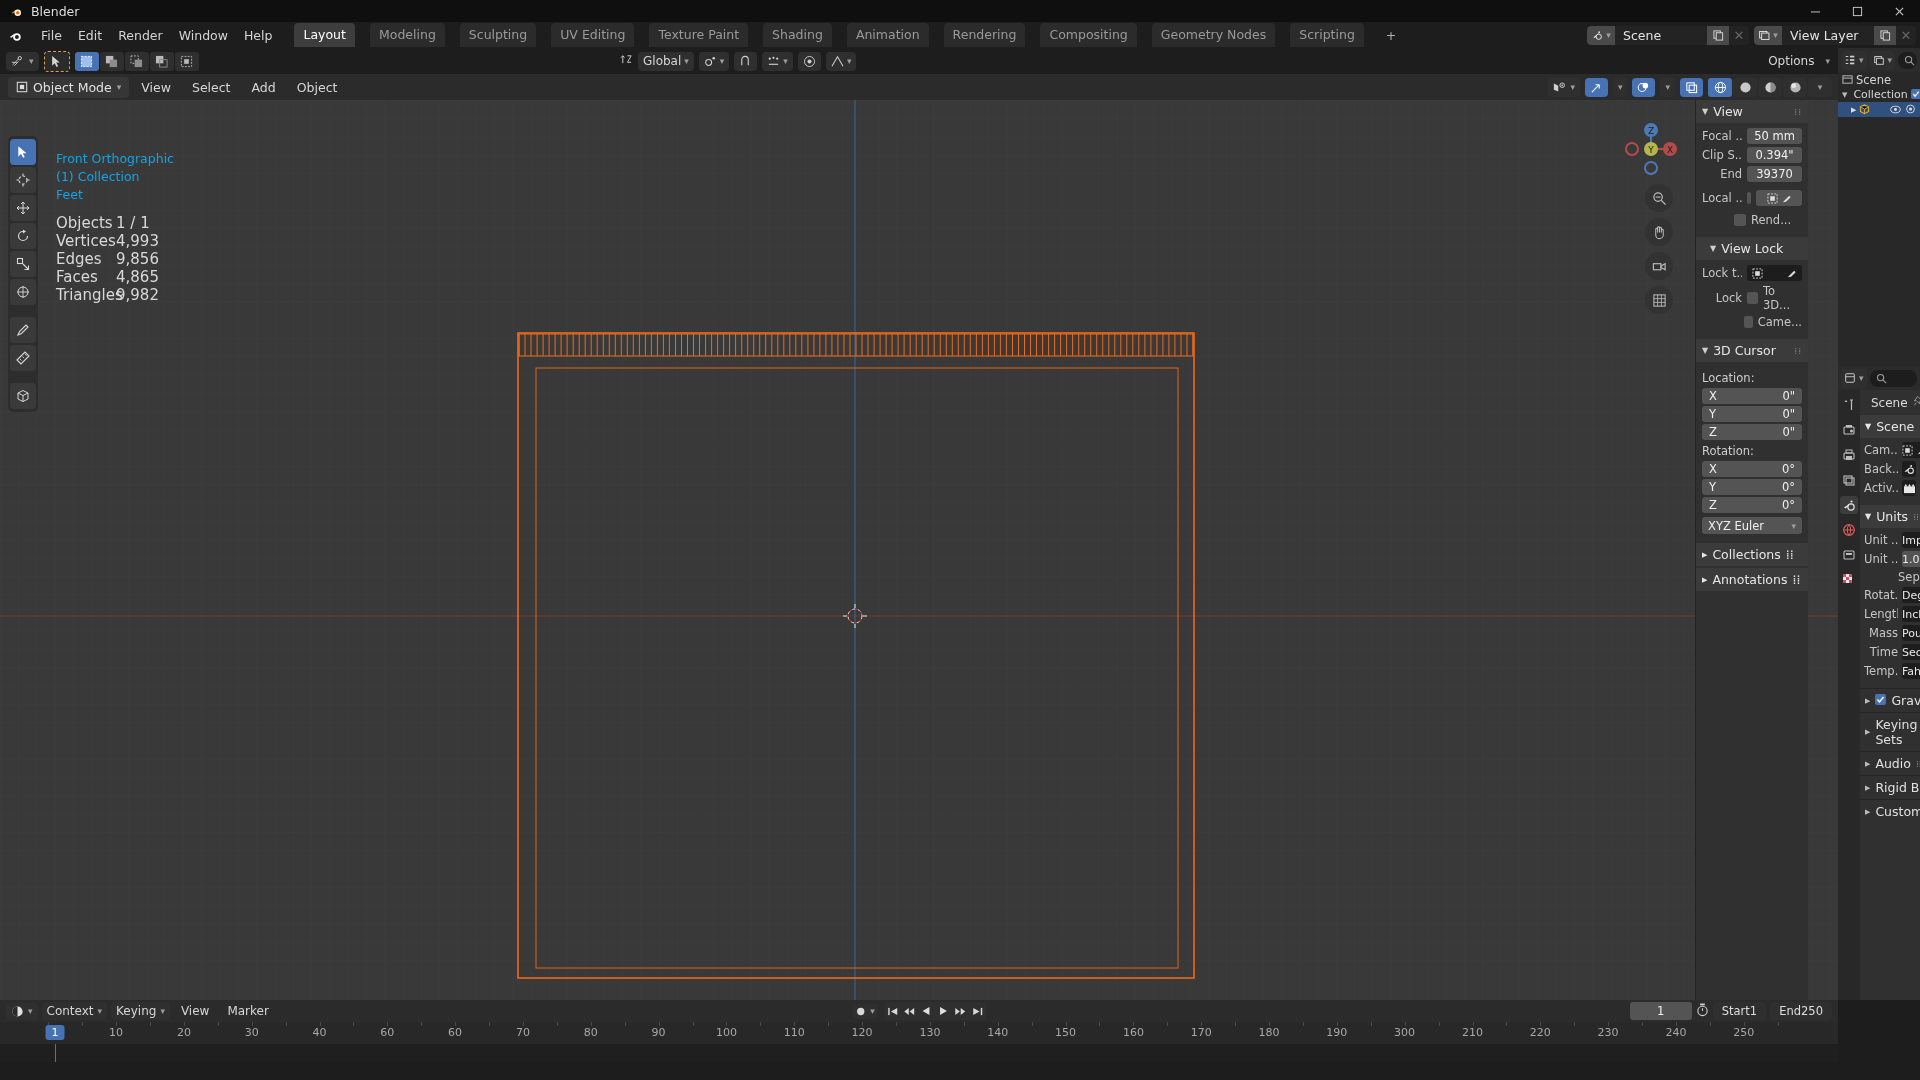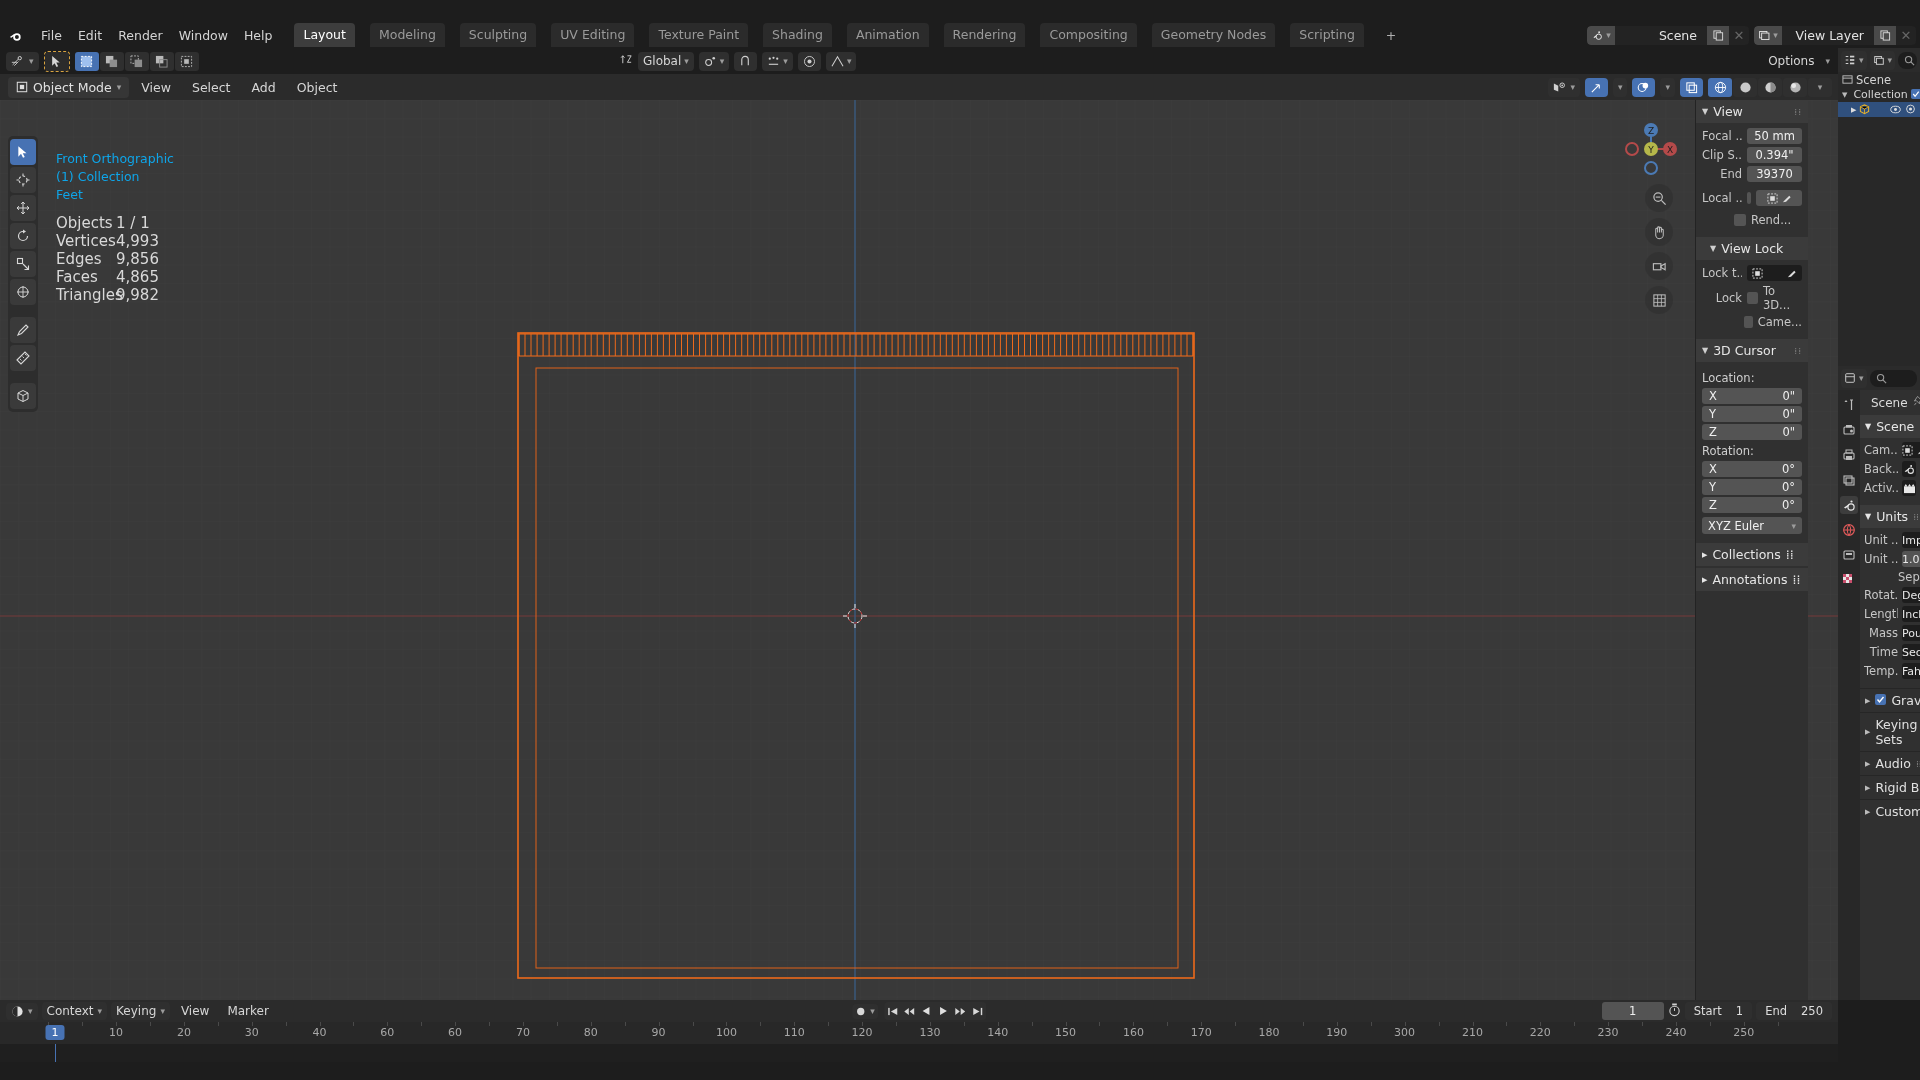--- a/index.html
+++ b/index.html
@@ -20,21 +20,21 @@
   }
   .titlebar .tb-icon { margin-left: 10px; margin-right: 8px; display:flex; }
   .titlebar .tb-title { font-size: 12.5px; color: #dcdcdc; }
   .tb-btns { position: absolute; right: 0; top: 0; height: 22px; display: flex; }
   .tb-btn { width: 42px; height: 22px; display: flex; align-items: center;
             justify-content: center; color: #cfcfcf; font-size: 12px; }
 
   
   .topbar {
     position: absolute; top: 22px; left: 0; width: 1920px; height: 26px;
-    background: #1d1d1d; display: flex; align-items: center; text-align: right;
+    background: #1d1d1d; display: flex; align-items: center;
   }
   .blender-logo { margin-left: 8px; margin-right: 10px; display:flex; align-items:center;}
   .menu-item {
     padding: 3px 8px; font-size: 12.5px; color: #d4d4d4; border-radius: 3px;
     white-space: nowrap;
   }
   .wstabs { display: flex; align-items: center; margin-left: 14px; gap: 15px; }
   .wstab {
     padding: 4px 9px 5px; font-size: 12.5px; color: #9a9a9a;
     background: #2b2b2b; border-radius: 4px 4px 0 0; white-space: nowrap;
@@ -197,21 +197,21 @@
                display:flex; align-items:center; gap: 6px;}
   .tl-transport { display:flex; align-items:center; background:#2f2f2f; border-radius:4px;
                   height: 18px; }
   .tl-tbtn { width: 17px; height: 18px; display:flex; align-items:center;
              justify-content:center; color:#d8d8d8; font-size: 9px;}
   .tl-right { position:absolute; right: 6px; display:flex; align-items:center; gap: 4px;}
   .tl-num { background:#545454; border-radius:3px; height:18px; min-width: 62px;
             display:flex; align-items:center; justify-content:center;
             font-size: 11.5px; color:#efefef;}
   .tl-se { background:#2f2f2f; border-radius:3px; height:18px; display:flex;
-           align-items:center; gap: 14px; padding: 0 9px; font-size: 11.5px;
+           align-items:center; padding: 0 9px; font-size: 11.5px;
            color:#dedede;}
   .tl-ruler { position: relative; height: 22px; background: #282828; }
   .tl-tick { position: absolute; top: 4px; font-size: 11px; color: #a8a8a8;
              transform: translateX(-50%); }
   .tl-body { position: relative; height: 18px; background: #1f1f1f; }
   .playhead-badge { position: absolute; top: 3px; background: #4772b3; color: #fff;
                     font-size: 11px; border-radius: 3px; padding: 1px 6px;
                     transform: translateX(-50%); }
   .playhead-line { position: absolute; width: 1px; background: #4772b3; }
 
@@ -220,20 +220,47 @@
                background: #1d1d1d; display: flex; align-items: center; }
   .sb-item { display:flex; align-items:center; gap: 6px; font-size: 11.5px;
              color: #c9c9c9; }
   .sb-ver { position:absolute; right: 12px; font-size: 11.5px; color: #a0a0a0; }
 </style>
 </head>
 <body>
 
 <div class="app">
 
+  <div class="titlebar">
+    <span class="tb-icon">
+      <svg width="13" height="13" viewBox="0 0 16 16">
+        <path d="M2 9.5 L7 6 L7 8 L3.5 10.5 Z" fill="#ea7600"></path>
+        <circle cx="9.5" cy="9.5" r="4" fill="#ffffff"></circle>
+        <circle cx="9.5" cy="9.5" r="2.2" fill="#ea7600"></circle>
+      </svg>
+    </span>
+    <span class="tb-title">Blender</span>
+    <div class="tb-btns">
+      <div class="tb-btn">
+        <svg width="11" height="11" viewBox="0 0 12 12">
+            <rect x="1" y="6" width="10" height="1" fill="#cfcfcf"></rect>
+          </svg>
+      </div>
+      <div class="tb-btn">
+        <svg width="11" height="11" viewBox="0 0 12 12">
+            <rect x="1.5" y="1.5" width="9" height="9" fill="none" stroke="#cfcfcf" stroke-width="1"></rect>
+          </svg>
+      </div>
+      <div class="tb-btn">
+        <svg width="11" height="11" viewBox="0 0 12 12">
+            <path d="M2 2 L10 10 M10 2 L2 10" stroke="#cfcfcf" stroke-width="1.1"></path>
+          </svg>
+      </div>
+    </div>
+  </div>
 
   <div class="topbar">
     <span class="blender-logo">
       <svg width="15" height="15" viewBox="0 0 16 16">
         <path d="M2 9.5 L7 6 L7 8 L3.5 10.5 Z" fill="#ffffff"></path>
         <circle cx="9.5" cy="9.5" r="4" fill="#ffffff"></circle>
         <circle cx="9.5" cy="9.5" r="2.1" fill="#1d1d1d"></circle>
       </svg>
     </span>
 

